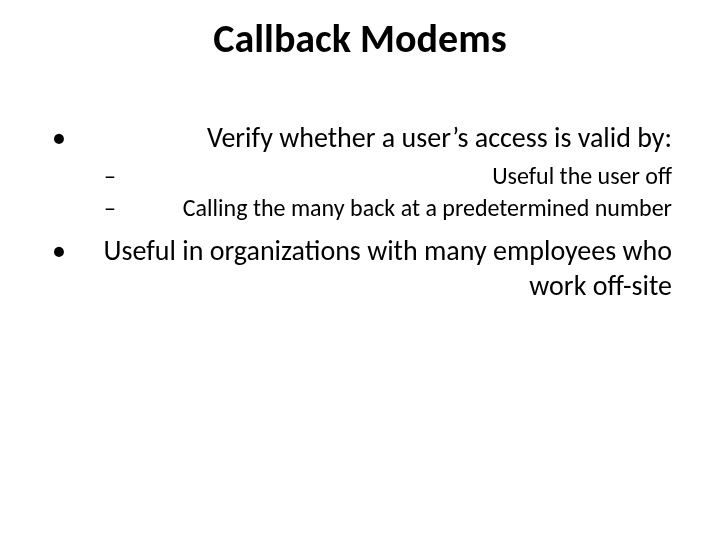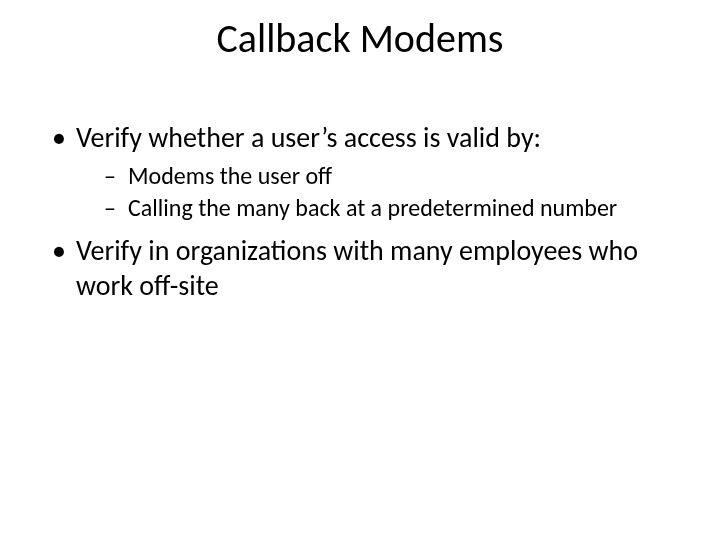--- a/index.html
+++ b/index.html
@@ -17,33 +17,34 @@
     position: relative;
     box-sizing: border-box;
   }
   .title {
     position: absolute;
     top: 14px;
     left: 0;
     width: 720px;
     text-align: center;
     font-size: 40px;
-    font-weight: 400;
+    font-weight: 700;
     letter-spacing: 0px;
   }
   .body {
     position: absolute;
     top: 120px;
     left: 48px;
     right: 48px;
   }
   ul.level1 {
     list-style: none;
     padding: 0;
     margin: 0;
+    text-align: right;
   }
   ul.level1 > li {
     position: relative;
     padding-left: 28px;
     font-size: 28px;
     line-height: 1.25;
     margin-bottom: 4px;
   }
   ul.level1 > li::before {
     content: "•";
@@ -76,25 +77,25 @@
 <body>
 
 <div class="slide">
   <div class="title">Callback Modems</div>
   <div class="body">
     <ul class="level1">
       <li>
         <span>Verify whether a user’s access is valid by:</span>
         <ul class="level2">
           <li>
-            <span>Modems the user off</span>
+            <span>Useful the user off</span>
           </li>
           <li>
             <span>Calling the many back at a predetermined number</span>
           </li>
         </ul>
       </li>
       <li>
-        <span>Verify in organizations with many employees who work off-site</span>
+        <span>Useful in organizations with many employees who work off-site</span>
       </li>
     </ul>
   </div>
 </div>
 
 </body></html>

